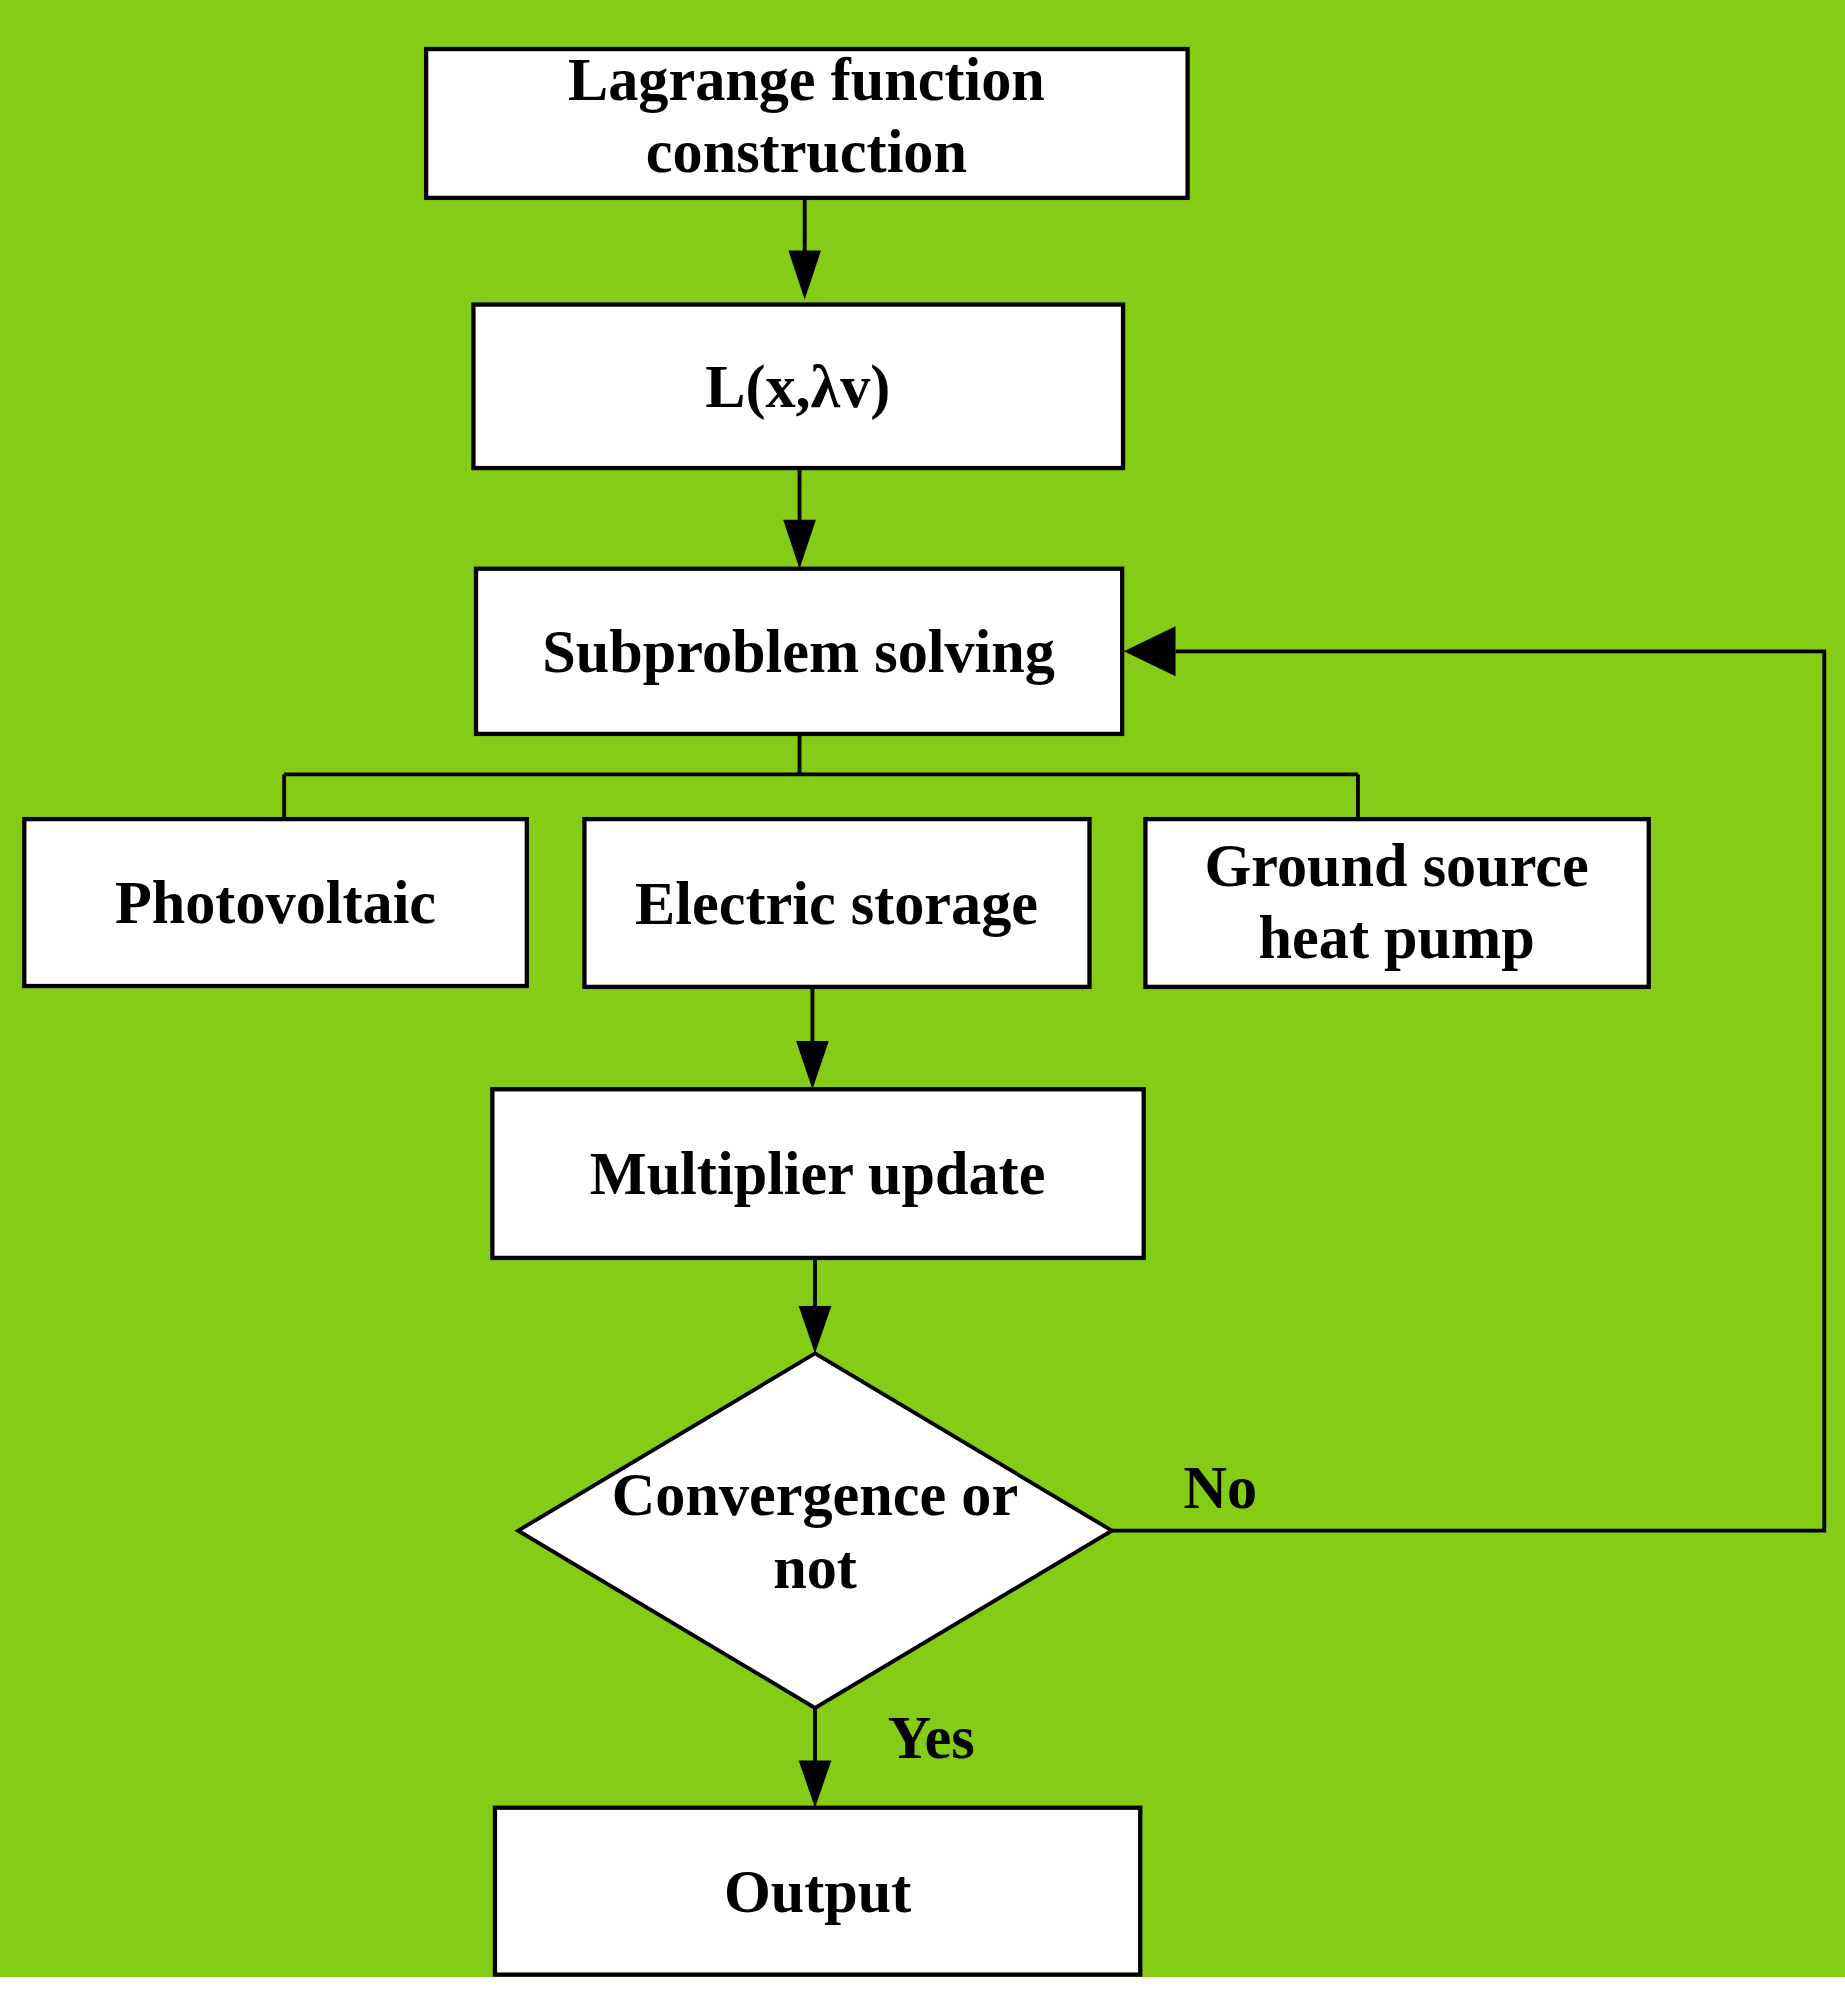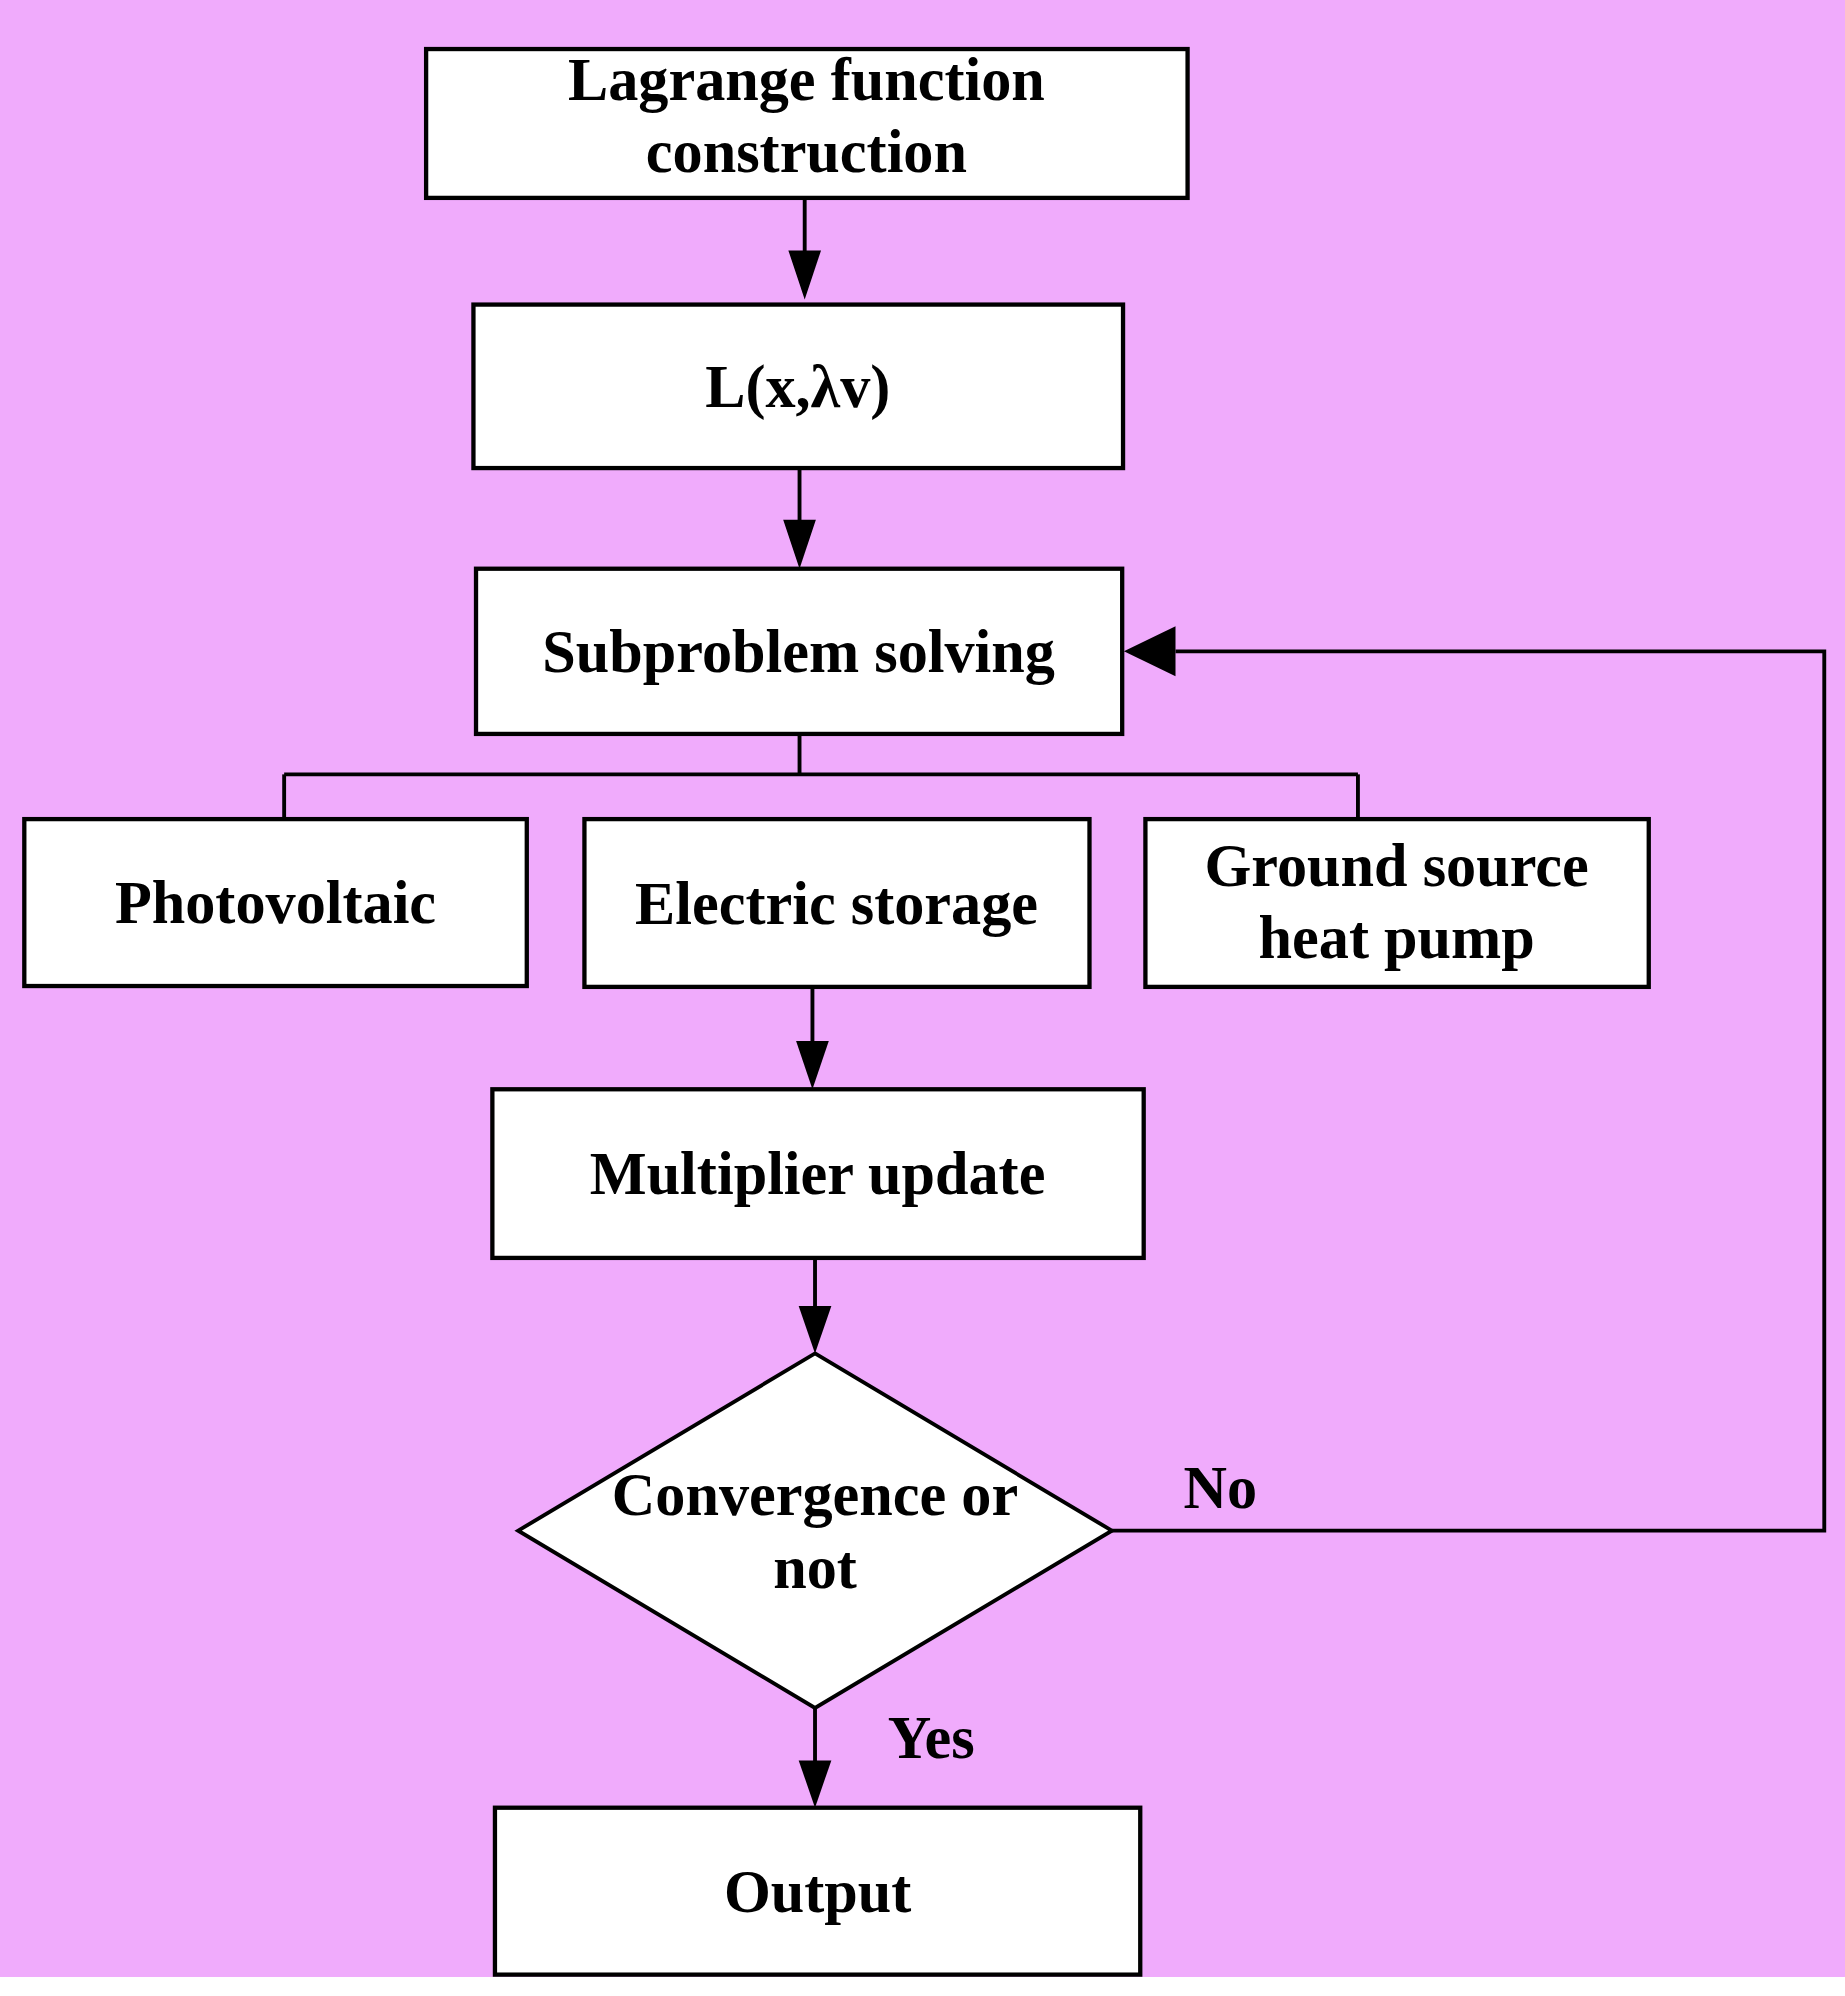--- a/index.html
+++ b/index.html
@@ -3,21 +3,21 @@
 <meta charset="utf-8">
 <style>
   html, body {
     margin: 0;
     padding: 0;
     background: #ffffff;
   }
   .stage {
     width: 1846px;
     height: 1977px;
-    background: #f0abfc;
+    background: #84cc16;
     position: relative;
   }
   svg.flowchart {
     display: block;
     width: 1846px;
     height: 1997px;
   }
   .node-rect {
     fill: #ffffff;
     stroke: #000000;

